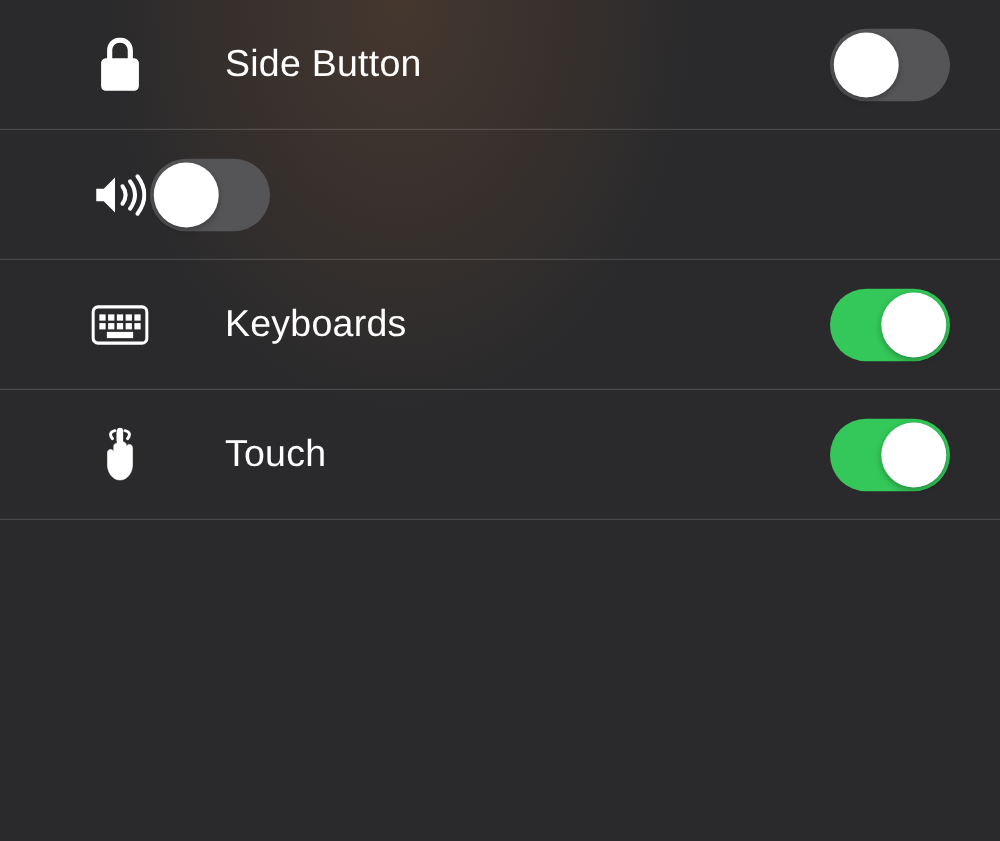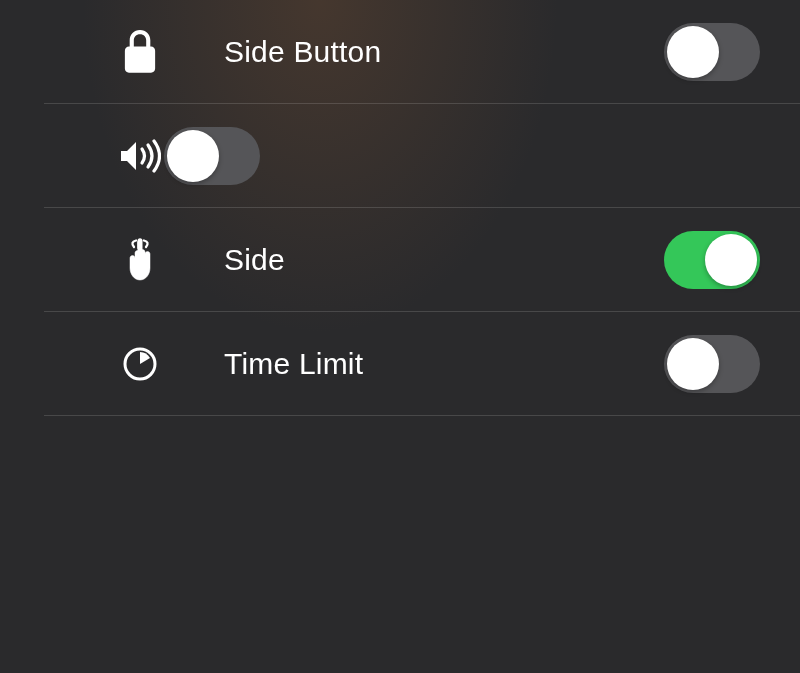--- a/index.html
+++ b/index.html
@@ -17,21 +17,20 @@
     .settings-list {
       width: 100%;
       padding: 0;
     }
     .settings-row {
       display: flex;
       align-items: center;
       height: 104px;
       padding: 0 40px 0 72px;
       border-bottom: 1px solid rgba(255, 255, 255, 0.14);
-      margin-left: 44px;
     }
     .icon-cell {
       width: 48px;
       display: flex;
       align-items: center;
       justify-content: center;
       flex-shrink: 0;
     }
     .icon-cell svg {
       fill: #ffffff;
@@ -97,41 +96,51 @@
         <path d="M29 6 Q37 17 29 28" fill="none" stroke="#fff" stroke-width="3.2" stroke-linecap="round"></path>
         <path d="M35 2 Q46 17 35 32" fill="none" stroke="#fff" stroke-width="3.2" stroke-linecap="round"></path>
       </svg>
     </span>
     <div class="toggle">
       <div class="toggle-knob"></div>
     </div>
   </div>
 
 
+  <div class="settings-row">
+    <span class="icon-cell">
+      <svg width="46" height="32" viewBox="0 0 46 32">
+        <rect x="1.5" y="1.5" width="43" height="29" rx="4" fill="none" stroke="#fff" stroke-width="2.5"></rect>
+        <rect x="7" y="8" width="4" height="4" fill="#fff"></rect>
+        <rect x="14" y="8" width="4" height="4" fill="#fff"></rect>
+        <rect x="21" y="8" width="4" height="4" fill="#fff"></rect>
+        <rect x="28" y="8" width="4" height="4" fill="#fff"></rect>
+        <rect x="35" y="8" width="4" height="4" fill="#fff"></rect>
+        <rect x="7" y="15" width="4" height="4" fill="#fff"></rect>
+        <rect x="14" y="15" width="4" height="4" fill="#fff"></rect>
+        <rect x="21" y="15" width="4" height="4" fill="#fff"></rect>
+        <rect x="28" y="15" width="4" height="4" fill="#fff"></rect>
+        <rect x="35" y="15" width="4" height="4" fill="#fff"></rect>
+        <rect x="13" y="22" width="20" height="4" fill="#fff"></rect>
+      </svg>
+    </span>
+    <span class="label-cell">Keyboards</span>
+    <div class="toggle on">
+      <div class="toggle-knob"></div>
+    </div>
+  </div>
 
   <div class="settings-row">
     <span class="icon-cell">
       <svg width="36" height="44" viewBox="0 0 36 44">
         <path d="M18 2 C16.6 2 15.5 3.1 15.5 4.5 V11 M8 28 V20 C8 18.6 9.1 17.5 10.5 17.5 C11.9 17.5 13 18.6 13 20 V15 C13 13.6 14.1 12.5 15.5 12.5 C16.9 12.5 18 13.6 18 15 V14 C18 12.6 19.1 11.5 20.5 11.5 C21.9 11.5 23 12.6 23 14 V16 C23 14.6 24.1 13.5 25.5 13.5 C26.9 13.5 28 14.6 28 16 V30 C28 36 24 42 18 42 C12 42 8 36 8 30 Z" fill="#fff" stroke="#fff" stroke-width="0.5" stroke-linejoin="round"></path>
         <line x1="18" y1="2.7" x2="18" y2="15" stroke="#fff" stroke-width="5" stroke-linecap="round"></line>
         <path d="M12 9 Q8 4 14 2.5 M24 9 Q28 4 22 2.5" fill="none" stroke="#fff" stroke-width="2.3" stroke-linecap="round"></path>
       </svg>
     </span>
-    <span class="label-cell">Side</span>
+    <span class="label-cell">Touch</span>
     <div class="toggle on">
       <div class="toggle-knob"></div>
     </div>
   </div>
 
-  <div class="settings-row">
-    <span class="icon-cell">
-      <svg width="38" height="38" viewBox="0 0 38 38">
-        <circle cx="19" cy="19" r="15" fill="none" stroke="#fff" stroke-width="3"></circle>
-        <path d="M19 19 L19 7 A12 12 0 0 1 29 13 Z" fill="#fff" stroke="none"></path>
-      </svg>
-    </span>
-    <span class="label-cell">Time Limit</span>
-    <div class="toggle">
-      <div class="toggle-knob"></div>
-    </div>
-  </div>
 
 </div>
 
 </body></html>

